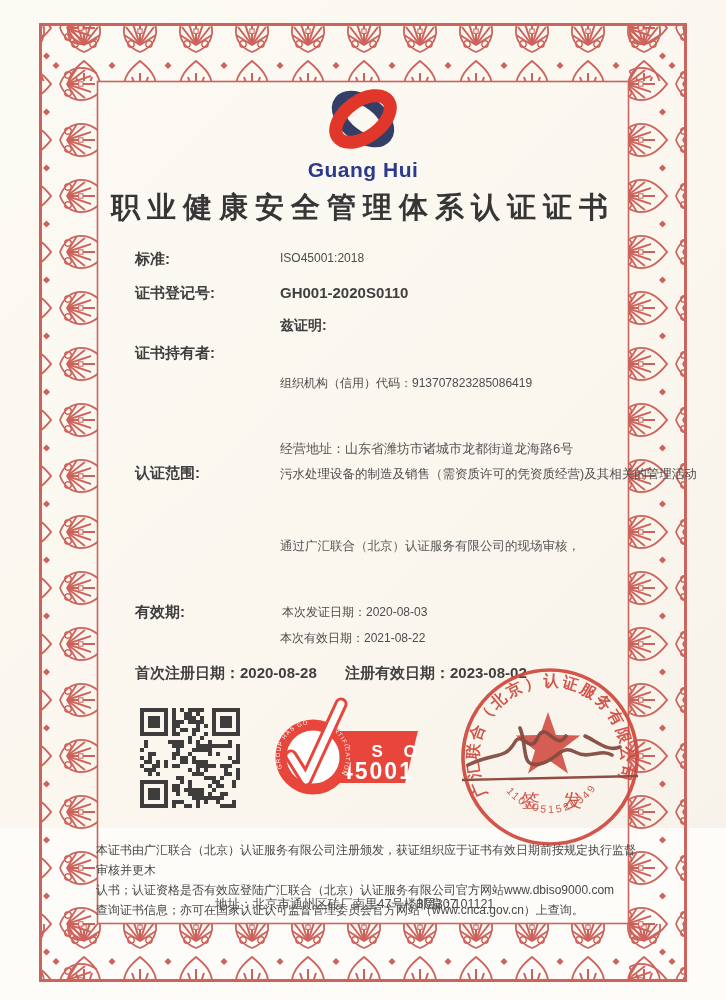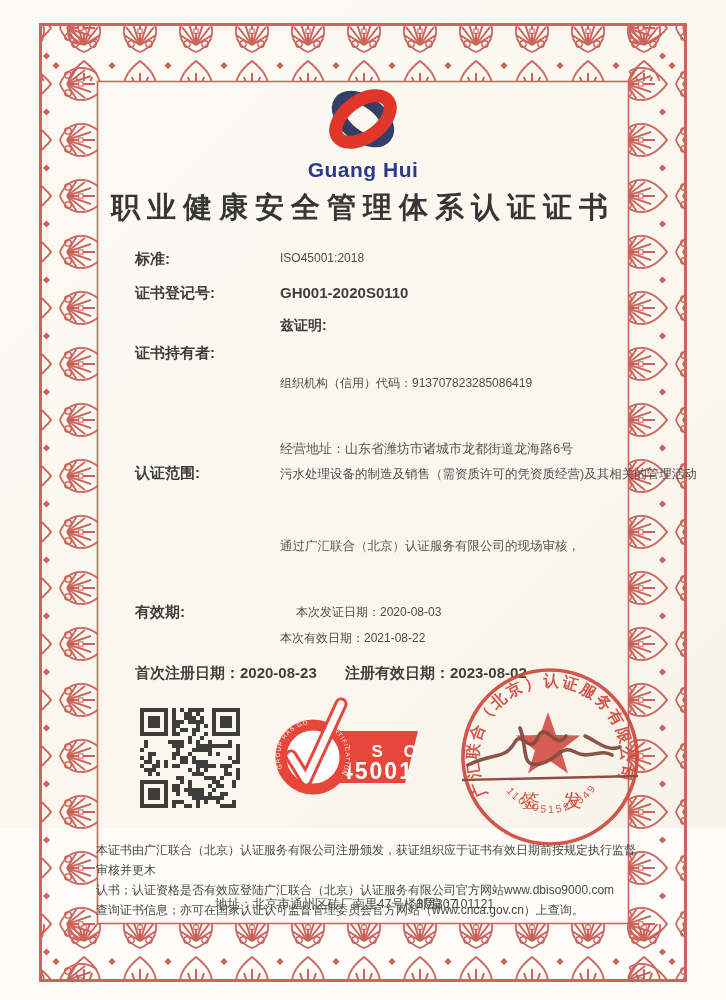--- a/index.html
+++ b/index.html
@@ -119,24 +119,24 @@
 
   <div class="abs val" style="left:280px; top:375px;">组织机构（信用）代码：913707823285086419</div>
   <div class="abs small-val" style="left:280px; top:440px;">经营地址：山东省潍坊市诸城市龙都街道龙海路6号</div>
 
   <div class="abs lbl" style="left:135px; top:464px;">认证范围:</div>
   <div class="abs scope-val" style="left:280px; top:466px;">污水处理设备的制造及销售（需资质许可的凭资质经营)及其相关的管理活动</div>
 
   <div class="abs small-val" style="left:280px; top:538px; font-size:12.5px;">通过广汇联合（北京）认证服务有限公司的现场审核，</div>
 
   <div class="abs lbl" style="left:135px; top:603px;">有效期:</div>
-  <div class="abs val" style="left:296px; top:604px;">本次发证日期：2020-08-03</div>
+  <div class="abs val" style="left:282px; top:604px;">本次发证日期：2020-08-03</div>
   <div class="abs val" style="left:280px; top:630px;">本次有效日期：2021-08-22</div>
 
-  <div class="abs val-bold" style="left:135px; top:664px;">首次注册日期：2020-08-23</div>
+  <div class="abs val-bold" style="left:135px; top:664px;">首次注册日期：2020-08-28</div>
   <div class="abs val-bold" style="left:345px; top:664px;">注册有效日期：2023-08-02</div>
 
   <svg class="abs" style="left:140px; top:708px;" width="100" height="100" viewBox="0 0 100 100" id="qr-svg">
       <rect x="32" y="0" width="4" height="4" fill="#3d3d3d"></rect>
       <rect x="40" y="0" width="4" height="4" fill="#3d3d3d"></rect>
       <rect x="48" y="0" width="4" height="4" fill="#3d3d3d"></rect>
       <rect x="52" y="0" width="4" height="4" fill="#3d3d3d"></rect>
       <rect x="56" y="0" width="4" height="4" fill="#3d3d3d"></rect>
       <rect x="60" y="0" width="4" height="4" fill="#3d3d3d"></rect>
       <rect x="32" y="4" width="4" height="4" fill="#3d3d3d"></rect>

